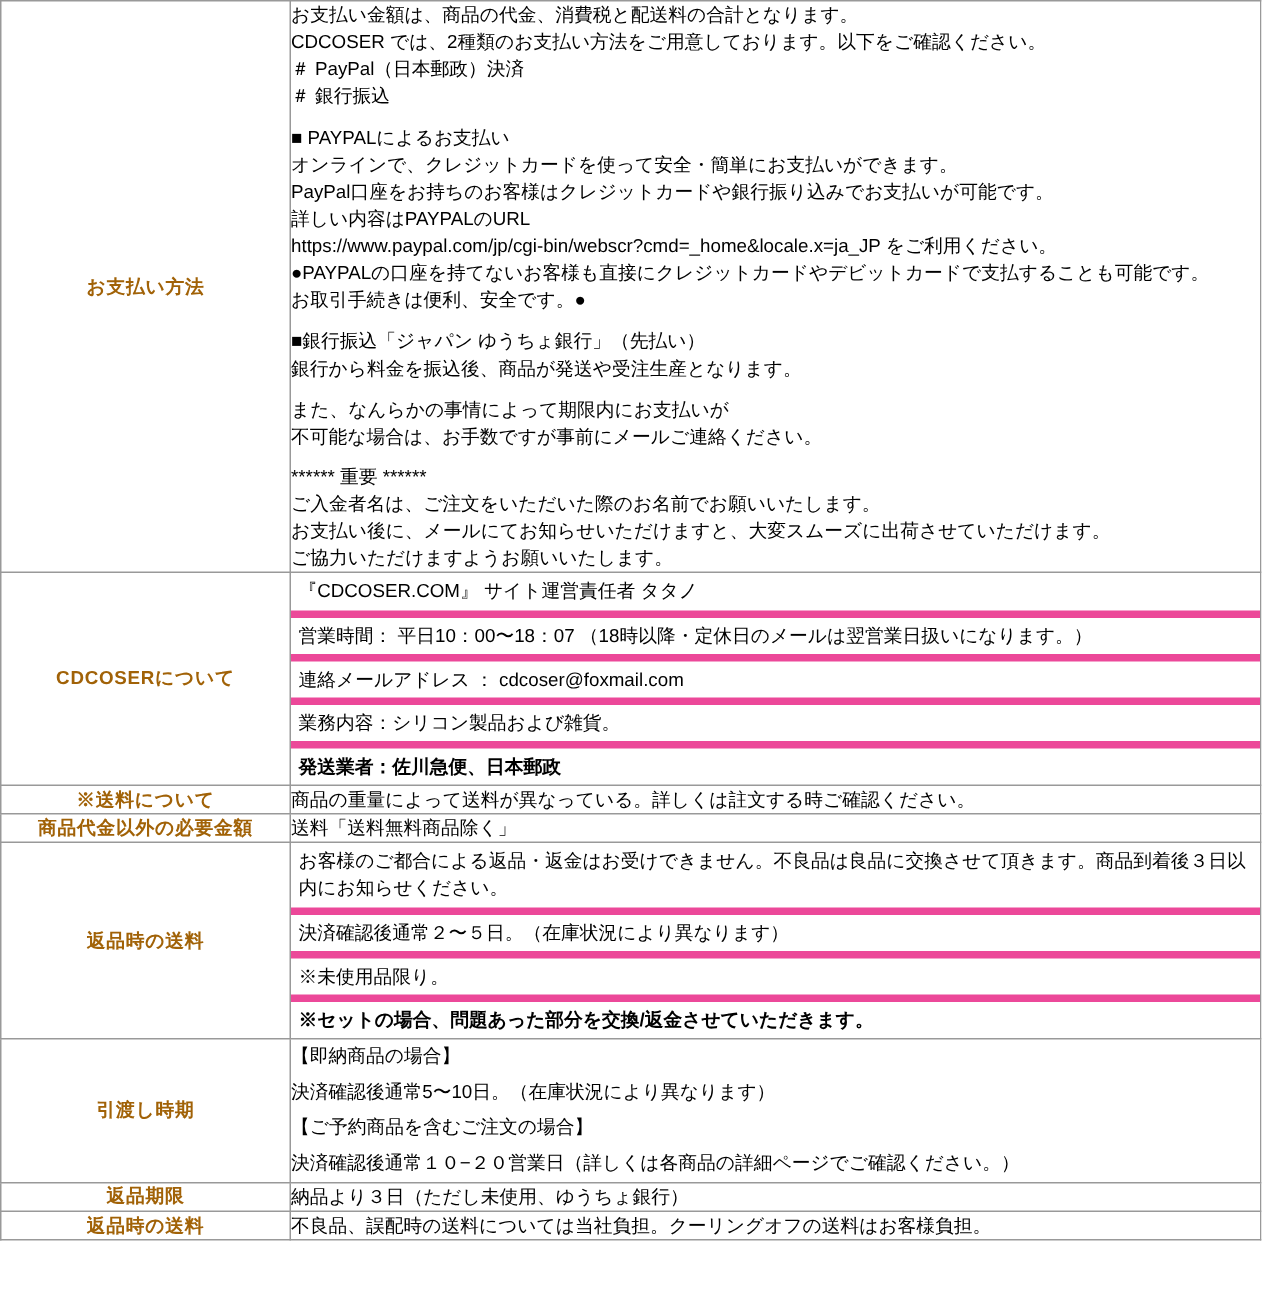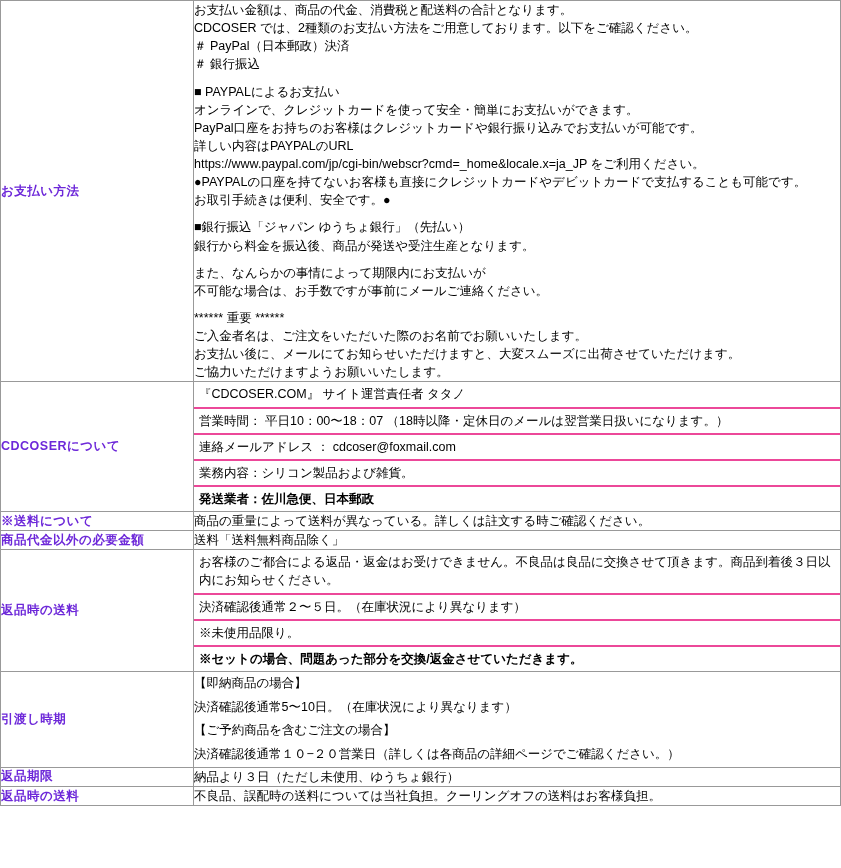--- a/index.html
+++ b/index.html
@@ -24,41 +24,41 @@
     width: 841px;
     table-layout: fixed;
   }
   table.info td {
     border: 1px solid #999999;
     vertical-align: middle;
     padding: 0;
   }
   td.label {
     width: 192px;
-    text-align: left;
+    text-align: center;
     font-weight: bold;
     font-size: 12.5px;
-    color: #6d28d9;
+    color: #a16207;
     padding: 4px 2px;
     letter-spacing: 0.5px;
   }
   td.value {
     padding: 3px 5px;
     vertical-align: top;
     line-height: 1.45;
   }
   .line {
     white-space: pre-wrap;
     word-break: break-all;
   }
   .blank {
     height: 9px;
   }
   .cell-rows > div {
-    border-bottom: 2px solid #ec4899;
+    border-bottom: 5px solid #ec4899;
     padding: 3px 5px;
     line-height: 1.45;
   }
   .cell-rows > div:last-child {
     border-bottom: none;
     font-weight: bold;
   }
   .top-cell {
     vertical-align: top;
   }

